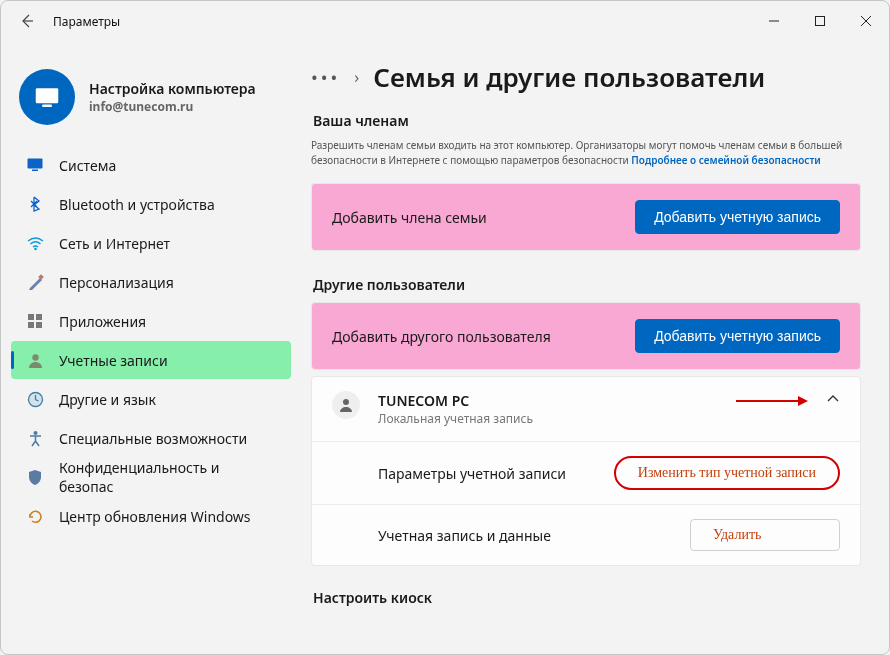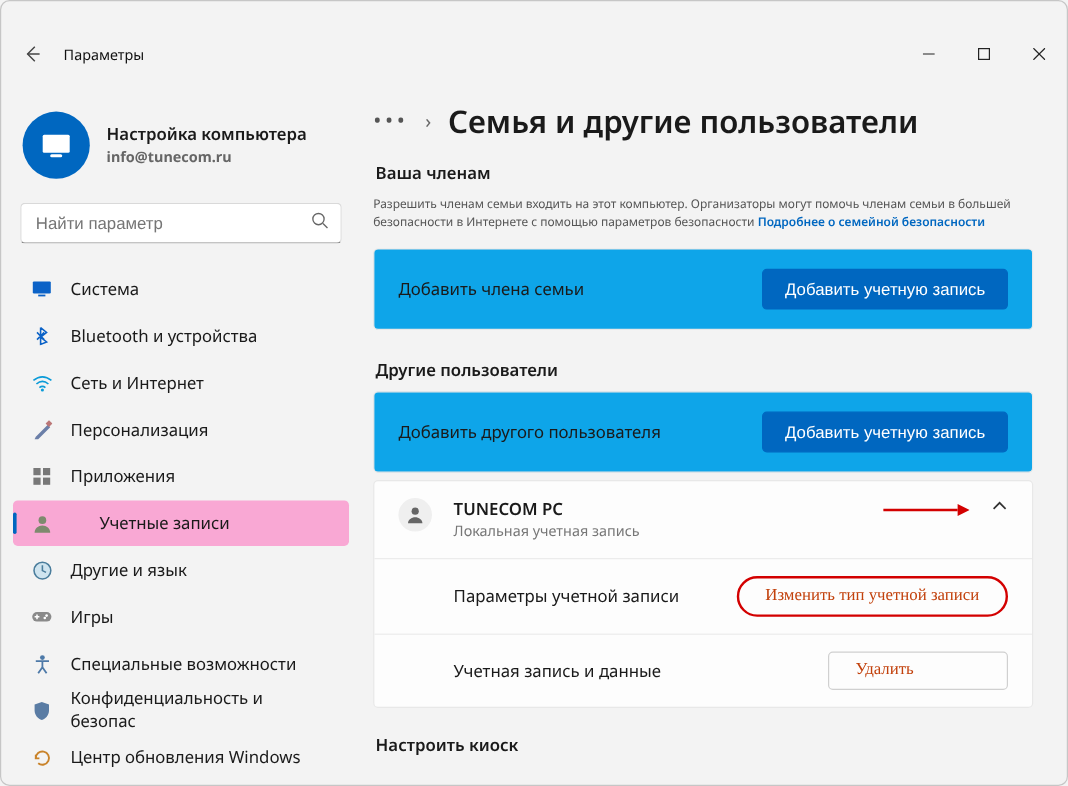--- a/index.html
+++ b/index.html
@@ -20,21 +20,20 @@
     border: 1px solid #c6c6c6;
     border-radius: 8px;
     display: flex;
     flex-direction: column;
   }
   .titlebar {
     height: 40px;
     display: flex;
     align-items: center;
     padding: 0 0 0 8px;
-    margin-top: 24px;
   }
   .back-btn {
     width: 36px;
     height: 36px;
     display: flex;
     align-items: center;
     justify-content: center;
     cursor: pointer;
     color: #444;
   }
@@ -111,21 +110,21 @@
     display: flex;
     align-items: center;
     height: 38px;
     padding: 0 14px;
     margin: 1px 6px;
     border-radius: 4px;
     cursor: pointer;
     font-size: 14px;
     position: relative;
   }
-  .nav-item.active { background: #f9a8d4; gap: 24px; }
+  .nav-item.active { background: #86efac; }
   .nav-item.active::before {
     content: "";
     position: absolute;
     left: 0px;
     top: 10px;
     bottom: 10px;
     width: 3px;
     background: #0067c0;
     border-radius: 2px;
   }
@@ -157,21 +156,21 @@
     margin: 0 0 8px 2px;
   }
   .desc {
     font-size: 10px;
     color: #555;
     line-height: 1.45;
     margin-bottom: 16px;
   }
   .desc a { color: #0067c0; text-decoration: none; font-weight:600; }
   .card {
-    background: #0ea5e9;
+    background: #f9a8d4;
     border: 1px solid #e8e8e8;
     border-radius: 4px;
     margin-bottom: 24px;
   }
   .card-row {
     display: flex;
     align-items: center;
     padding: 16px 20px;
     min-height: 62px;
   }
@@ -276,31 +275,20 @@
               <rect x="3" y="5" width="18" height="12" rx="1"></rect>
               <rect x="8" y="18" width="8" height="2" rx="1"></rect>
             </svg>
         </div>
         <div class="profile-text">
           <div class="p-title">Настройка компьютера</div>
           <div class="p-email">info@tunecom.ru</div>
         </div>
       </div>
 
-      <div class="search-wrap">
-        <div class="search">
-          <input type="text" placeholder="Найти параметр" style="">
-          <span class="s-icon">
-            <svg width="15" height="15" viewBox="0 0 16 16">
-                <circle cx="7" cy="7" r="5" stroke="currentColor" stroke-width="1.2" fill="none"></circle>
-                <line x1="11" y1="11" x2="15" y2="15" stroke="currentColor" stroke-width="1.2"></line>
-              </svg>
-          </span>
-        </div>
-      </div>
 
       <div class="nav" id="nav">
           <div class="nav-item">
             <span class="nav-icon">
               <svg width="18" height="18" viewBox="0 0 18 18">
                 <rect x="1.5" y="2.5" width="15" height="10" rx="1" fill="#0b62c7"></rect>
                 <rect x="6" y="13.5" width="6" height="1.5" fill="#0b62c7"></rect>
               </svg>
             </span>
             <span>Система</span>
@@ -352,31 +340,20 @@
             <span>Учетные записи</span>
           </div>
           <div class="nav-item">
             <span class="nav-icon">
               <svg width="17" height="17" viewBox="0 0 17 17">
                 <circle cx="8.5" cy="8.5" r="7" stroke="#4a7d9c" stroke-width="1.3" fill="#cfe4ef"></circle>
                 <path d="M8.5 4 V8.5 L11.5 10" stroke="#4a7d9c" stroke-width="1.3" fill="none"></path>
               </svg>
             </span>
             <span>Другие и язык</span>
-          </div>
-          <div class="nav-item">
-            <span class="nav-icon">
-              <svg width="18" height="18" viewBox="0 0 18 18">
-                <rect x="1" y="5" width="16" height="8" rx="4" fill="#8a8a8a"></rect>
-                <circle cx="13" cy="8" r="1.1" fill="#fff"></circle>
-                <circle cx="11.5" cy="10" r="1.1" fill="#fff"></circle>
-                <path d="M5 7 V11 M3 9 H7" stroke="#fff" stroke-width="1.3"></path>
-              </svg>
-            </span>
-            <span>Игры</span>
           </div>
           <div class="nav-item">
             <span class="nav-icon">
               <svg width="17" height="17" viewBox="0 0 17 17">
                 <circle cx="8.5" cy="3" r="2" fill="#4d79a8"></circle>
                 <path d="M3 6 L14 6 M8.5 6 V11 M8.5 11 L5 16 M8.5 11 L12 16" stroke="#4d79a8" stroke-width="1.5" fill="none"></path>
               </svg>
             </span>
             <span>Специальные возможности</span>
           </div>

